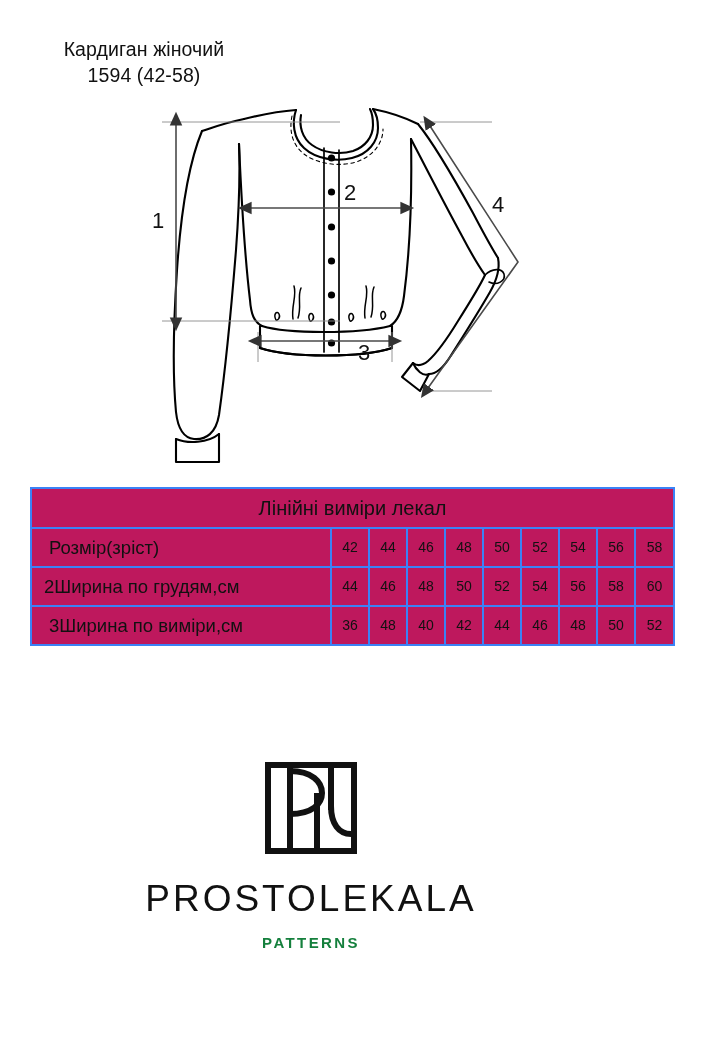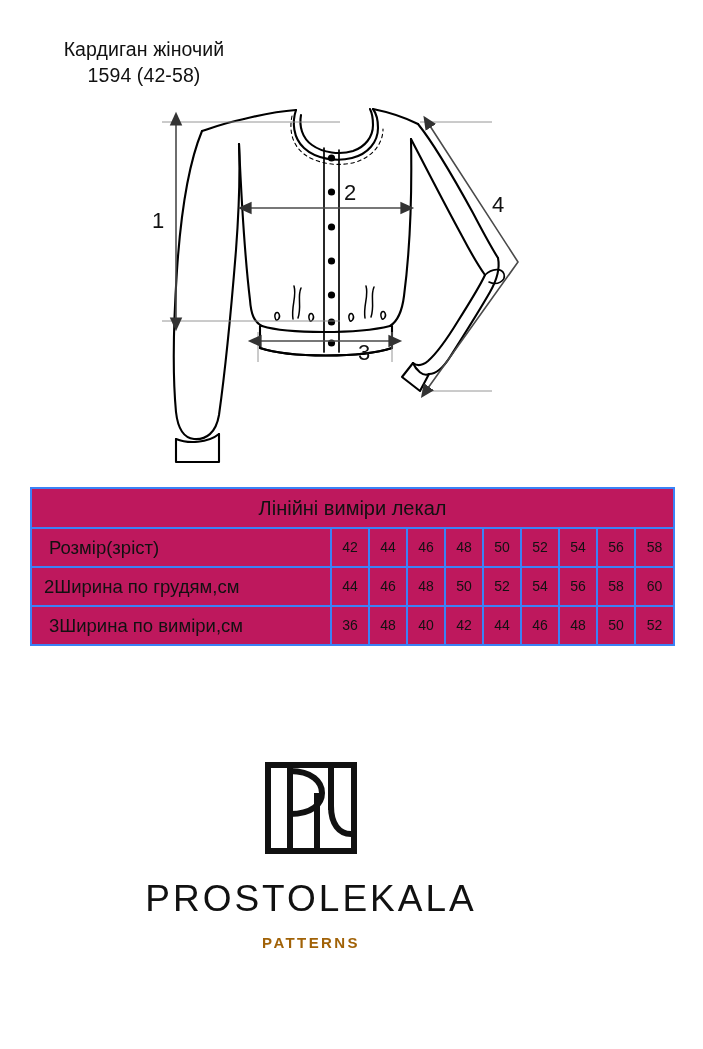--- a/index.html
+++ b/index.html
@@ -103,21 +103,21 @@
     letter-spacing: 3.0px;
     font-weight: 400;
     color: #111;
     line-height: 1;
   }
   #brand-sub {
     margin-top: 18px;
     font-size: 15px;
     letter-spacing: 2.4px;
     font-weight: bold;
-    color: #a16207;
+    color: #15803d;
     line-height: 1;
   }
 </style>
 </head>
 <body>
 
 <div id="title-block">
   <div class="line" id="title-line-1">Кардиган жіночий</div>
   <div class="line" id="title-line-2">1594 (42-58)</div>
 </div>

